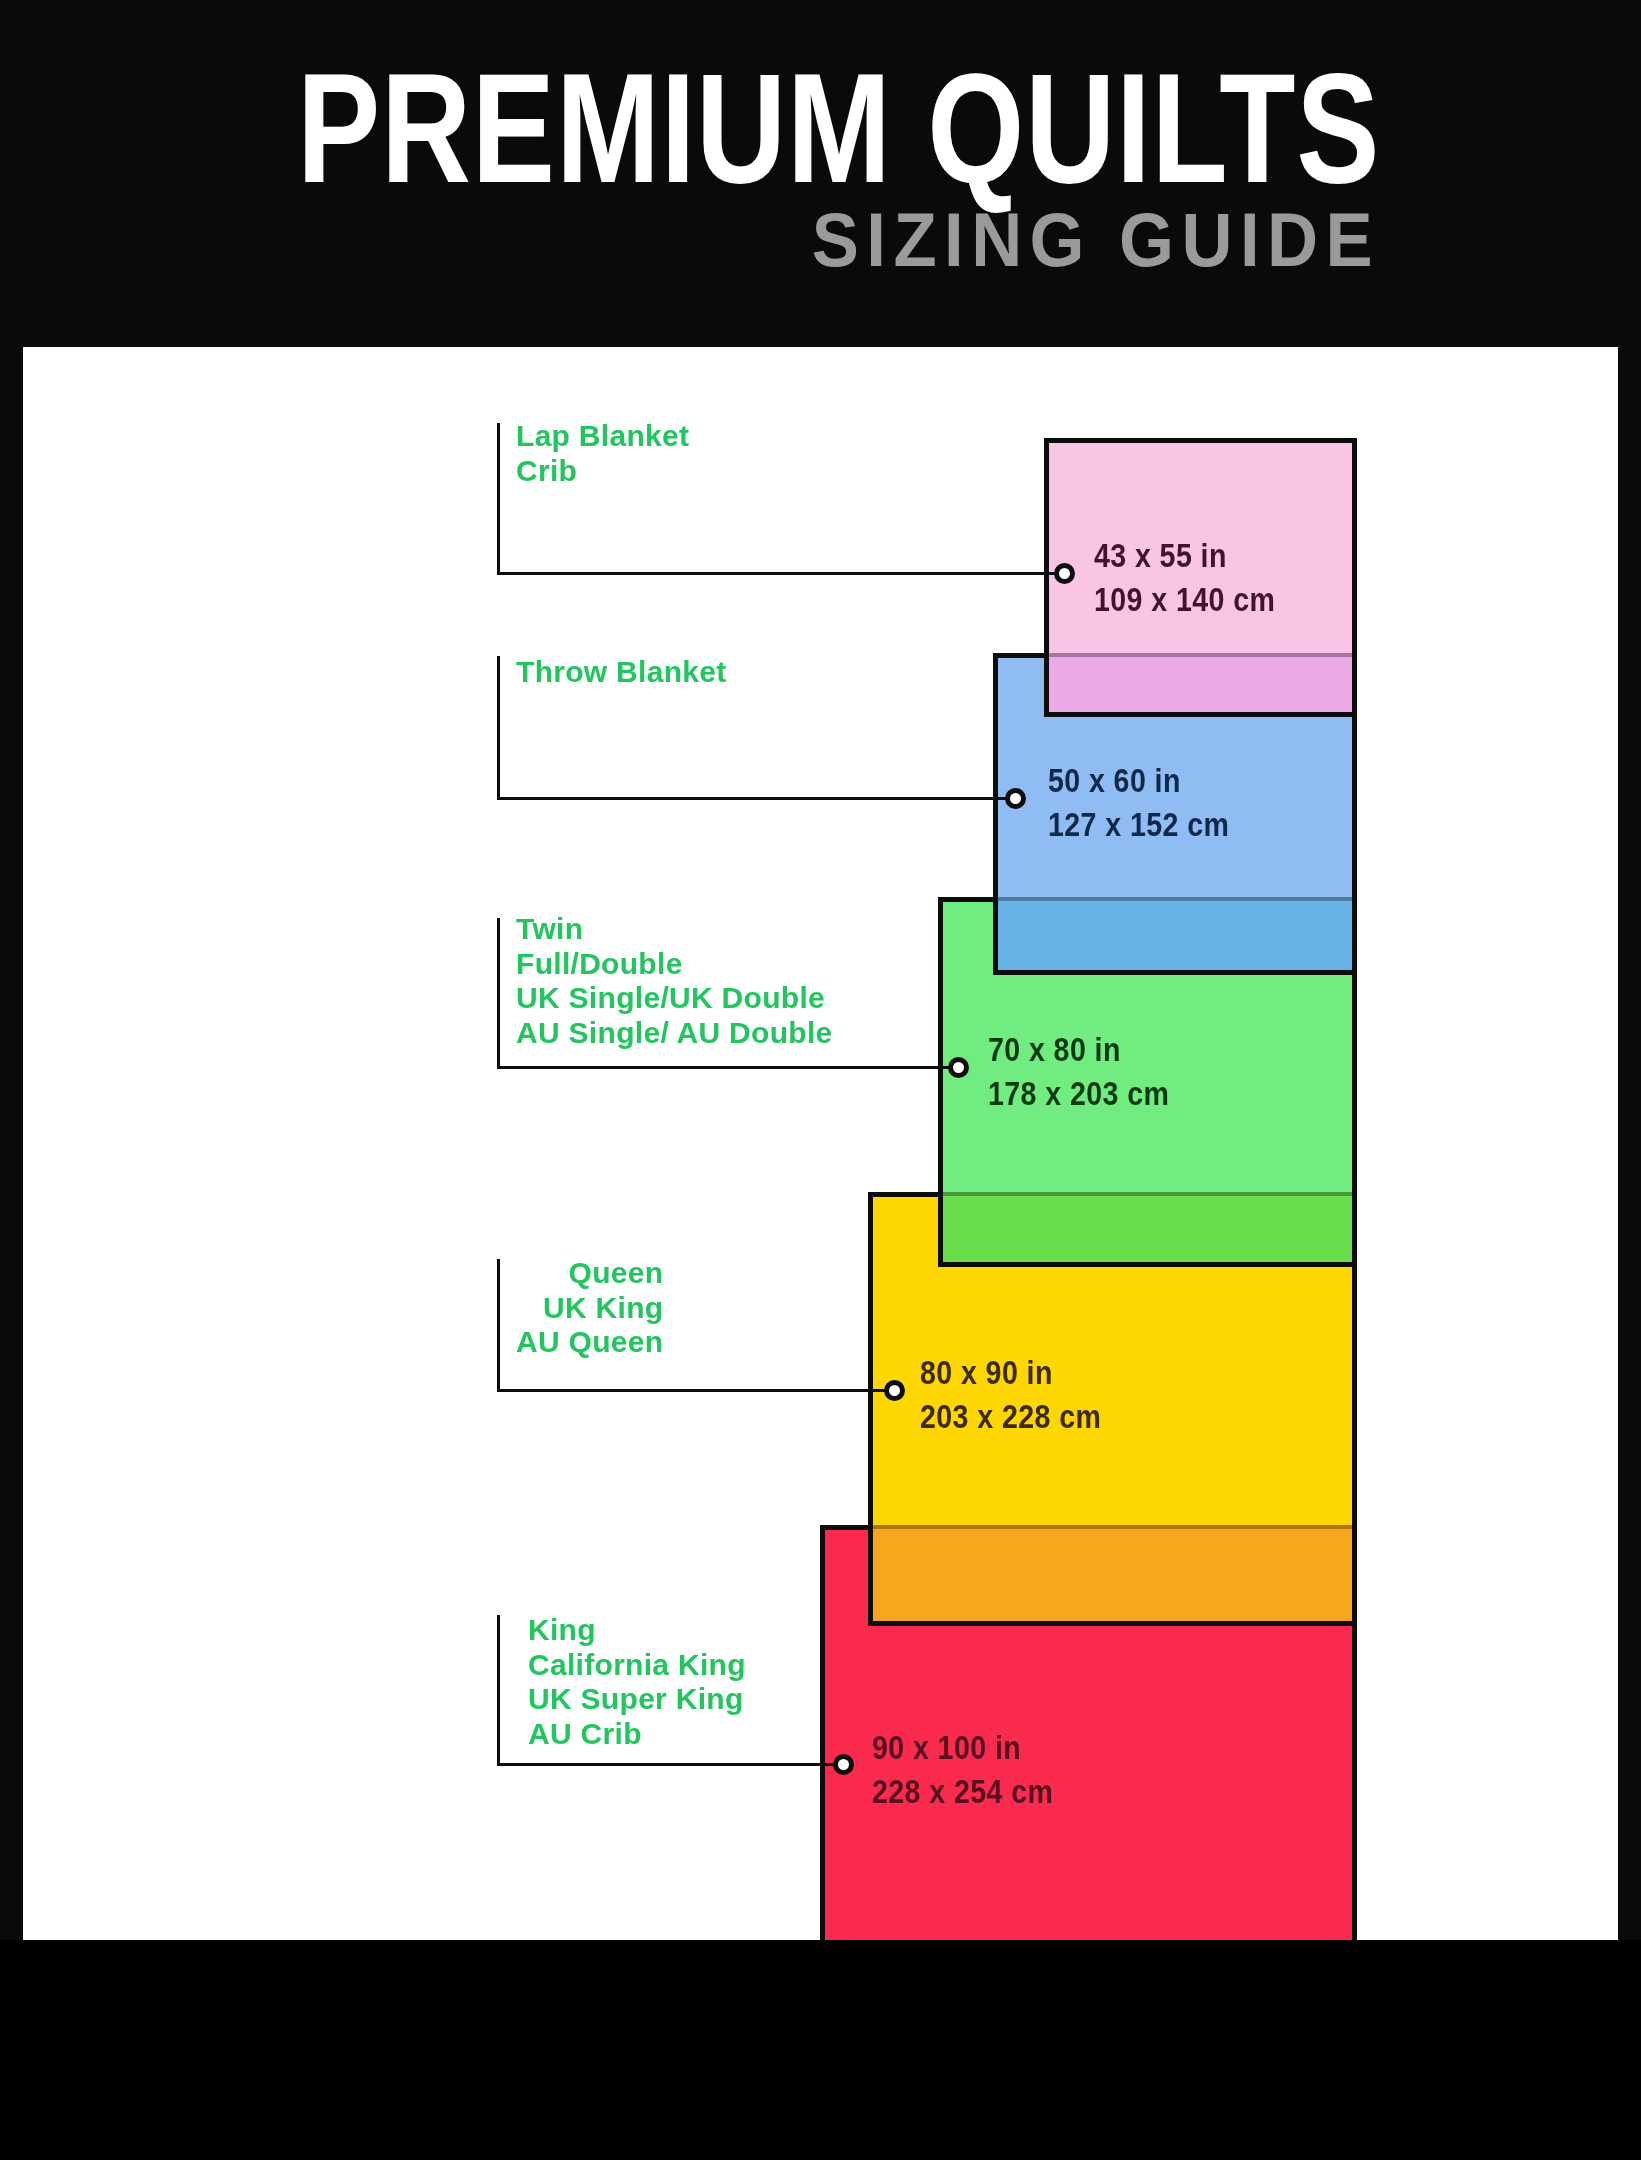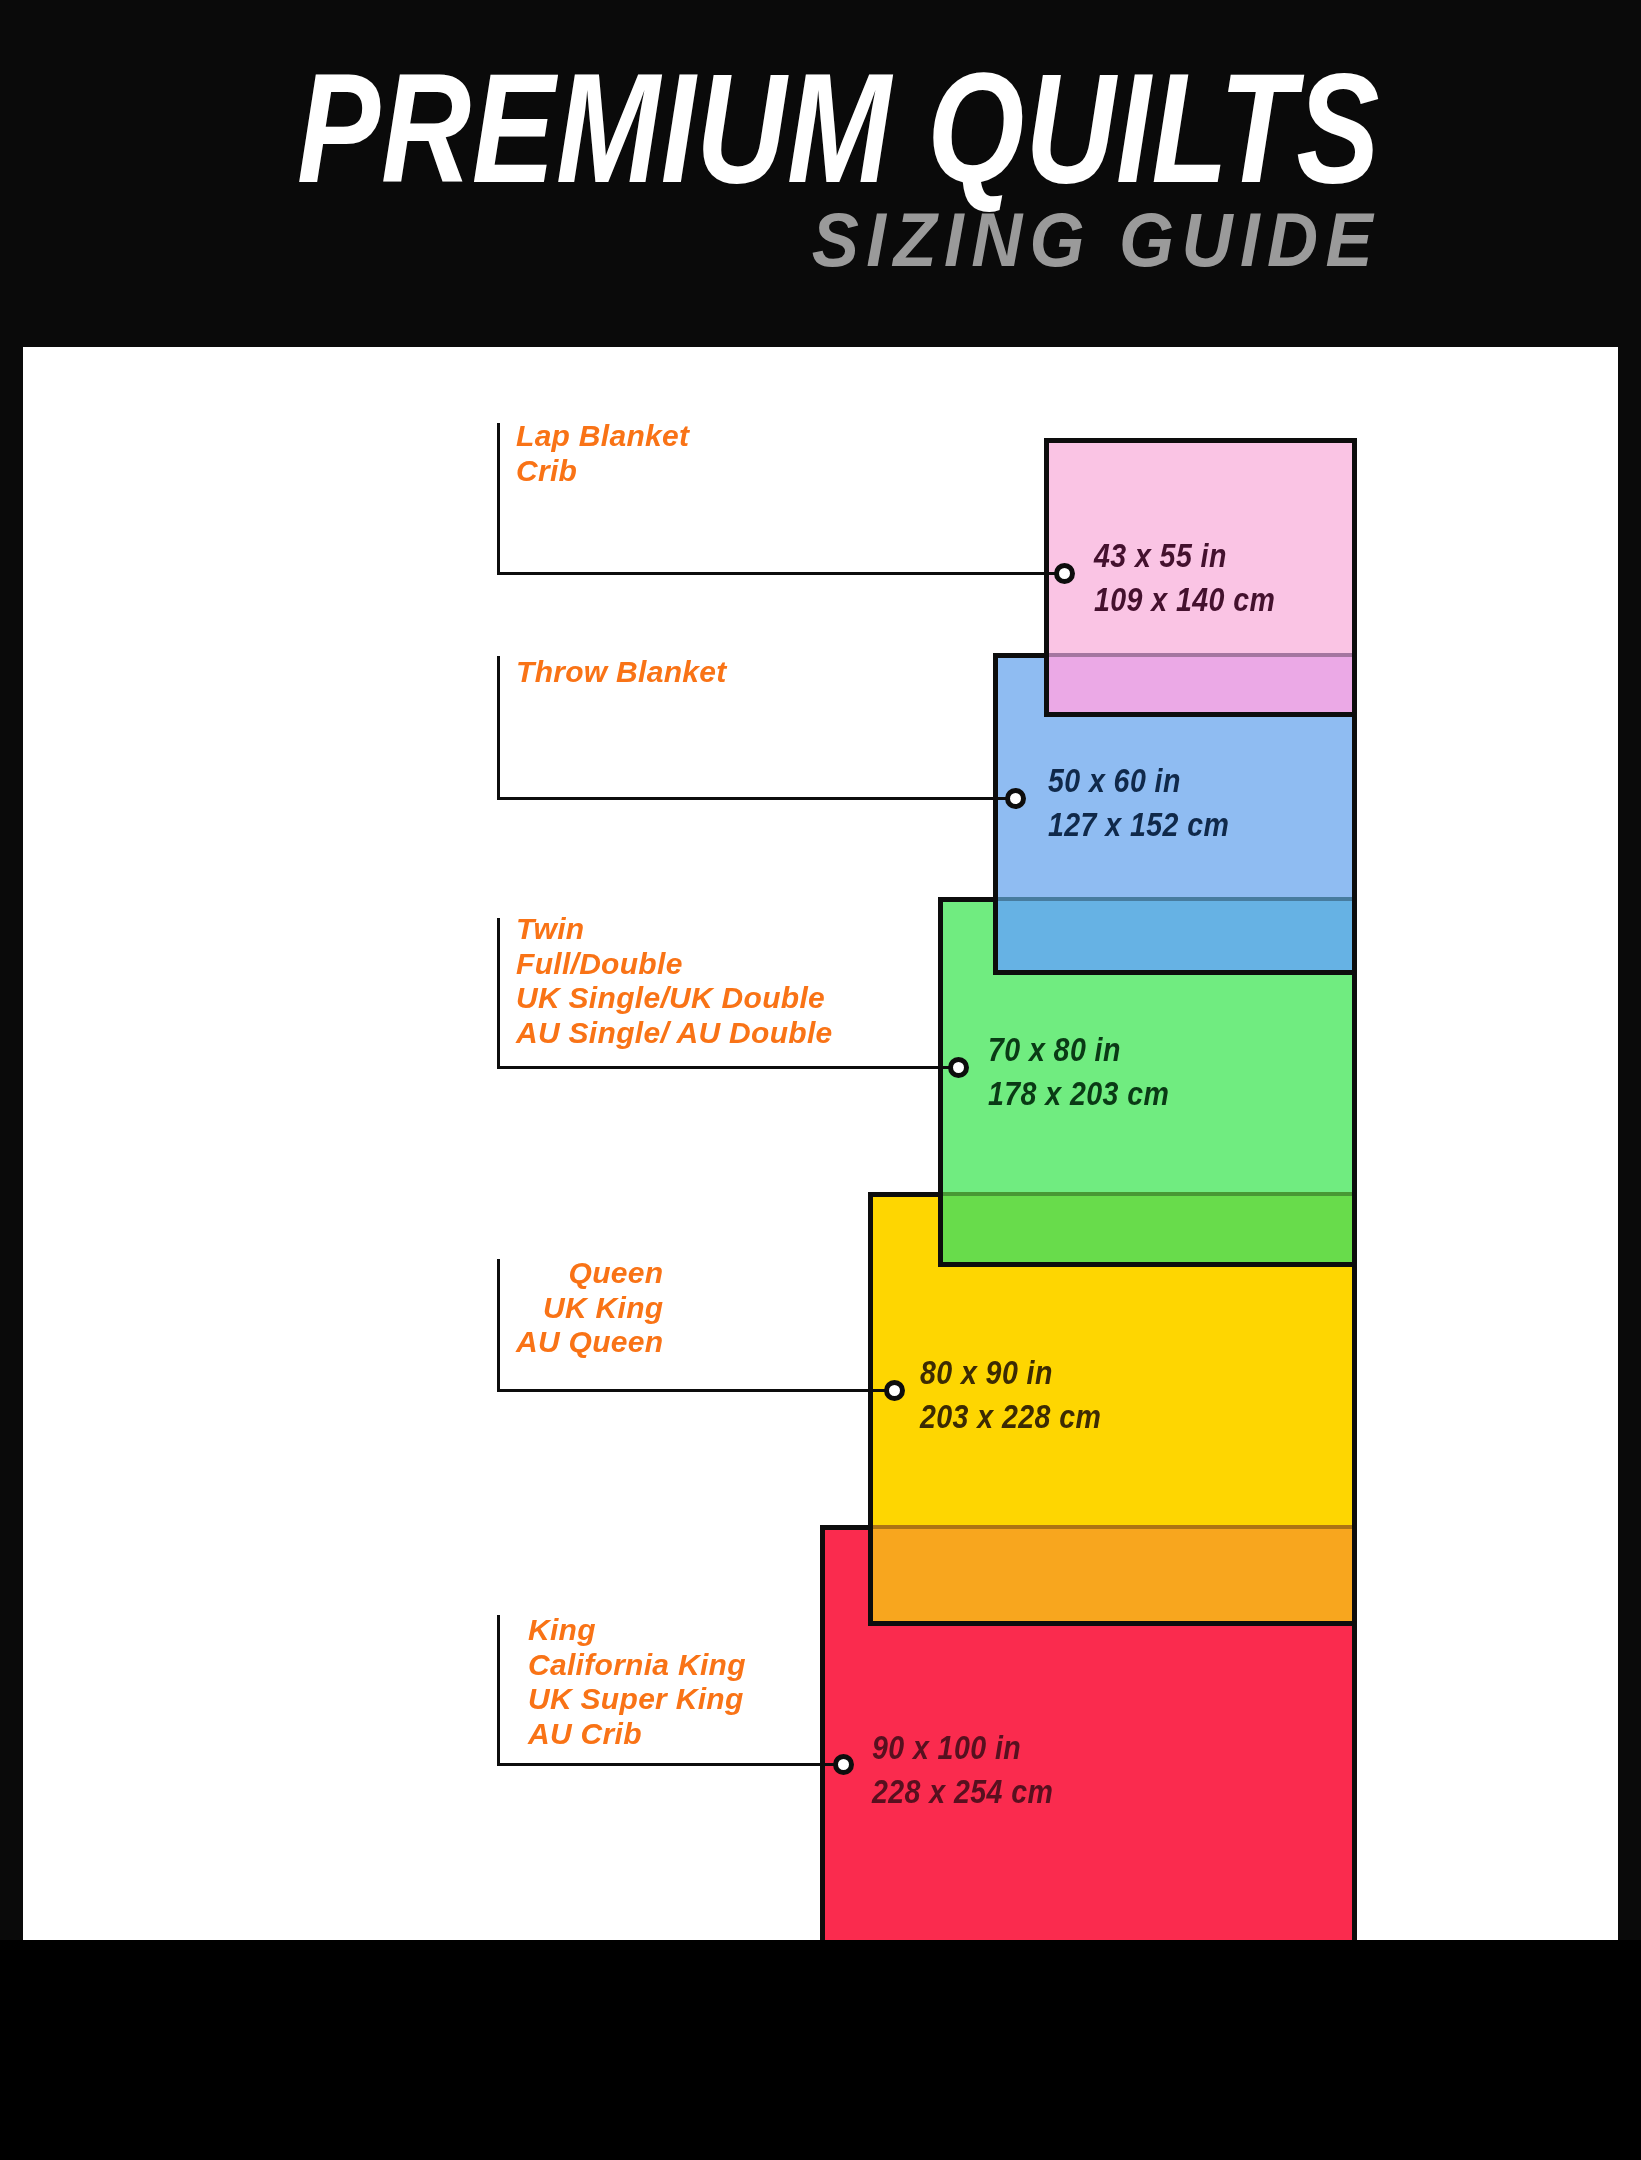--- a/index.html
+++ b/index.html
@@ -1,18 +1,18 @@
 <!DOCTYPE html>
 <html><head>
 <meta charset="utf-8">
 <style>
   html,body{margin:0;padding:0;background:#000;}
   #page{
     position:relative;width:1641px;height:1940px;overflow:hidden;
-    background:#0a0a0a;font-family:"Liberation Sans",sans-serif;font-style:italic;
+    background:#0a0a0a;font-family:"Liberation Sans",sans-serif;
   }
   #panel{position:absolute;left:23px;top:347px;width:1595px;height:1791px;background:#ffffff;}
   .title{
     position:absolute;right:261px;top:50px;color:#ffffff;
     font-size:156px;line-height:156px;font-weight:bold;white-space:nowrap;
     transform:scaleX(0.80);transform-origin:top right;letter-spacing:1px;
   }
   .subtitle{
     position:absolute;right:261px;top:200px;color:#9a9a9a;
     font-size:76px;line-height:80px;font-weight:bold;white-space:nowrap;
@@ -23,21 +23,21 @@
     position:absolute;left:0;right:0;bottom:0;box-sizing:border-box;
     border-top:4px solid rgba(0,0,0,0.30);
   }
   .dim-text{
     position:absolute;font-size:34px;line-height:44px;font-weight:bold;
     letter-spacing:0.5px;white-space:nowrap;
     transform:scaleX(0.84);transform-origin:left top;
   }
   .label-block{
     position:absolute;font-size:30px;line-height:34.5px;font-weight:bold;
-    color:#f97316;white-space:nowrap;letter-spacing:0.3px;
+    color:#22c55e;white-space:nowrap;letter-spacing:0.3px;
   }
   .vline{position:absolute;width:3px;background:#0d0d0d;}
   .hline{position:absolute;height:3px;background:#0d0d0d;}
   .dot{
     position:absolute;width:21px;height:21px;border-radius:50%;
     background:#ffffff;border:5px solid #0d0d0d;box-sizing:border-box;
   }
 </style>
 </head>
 <body>

